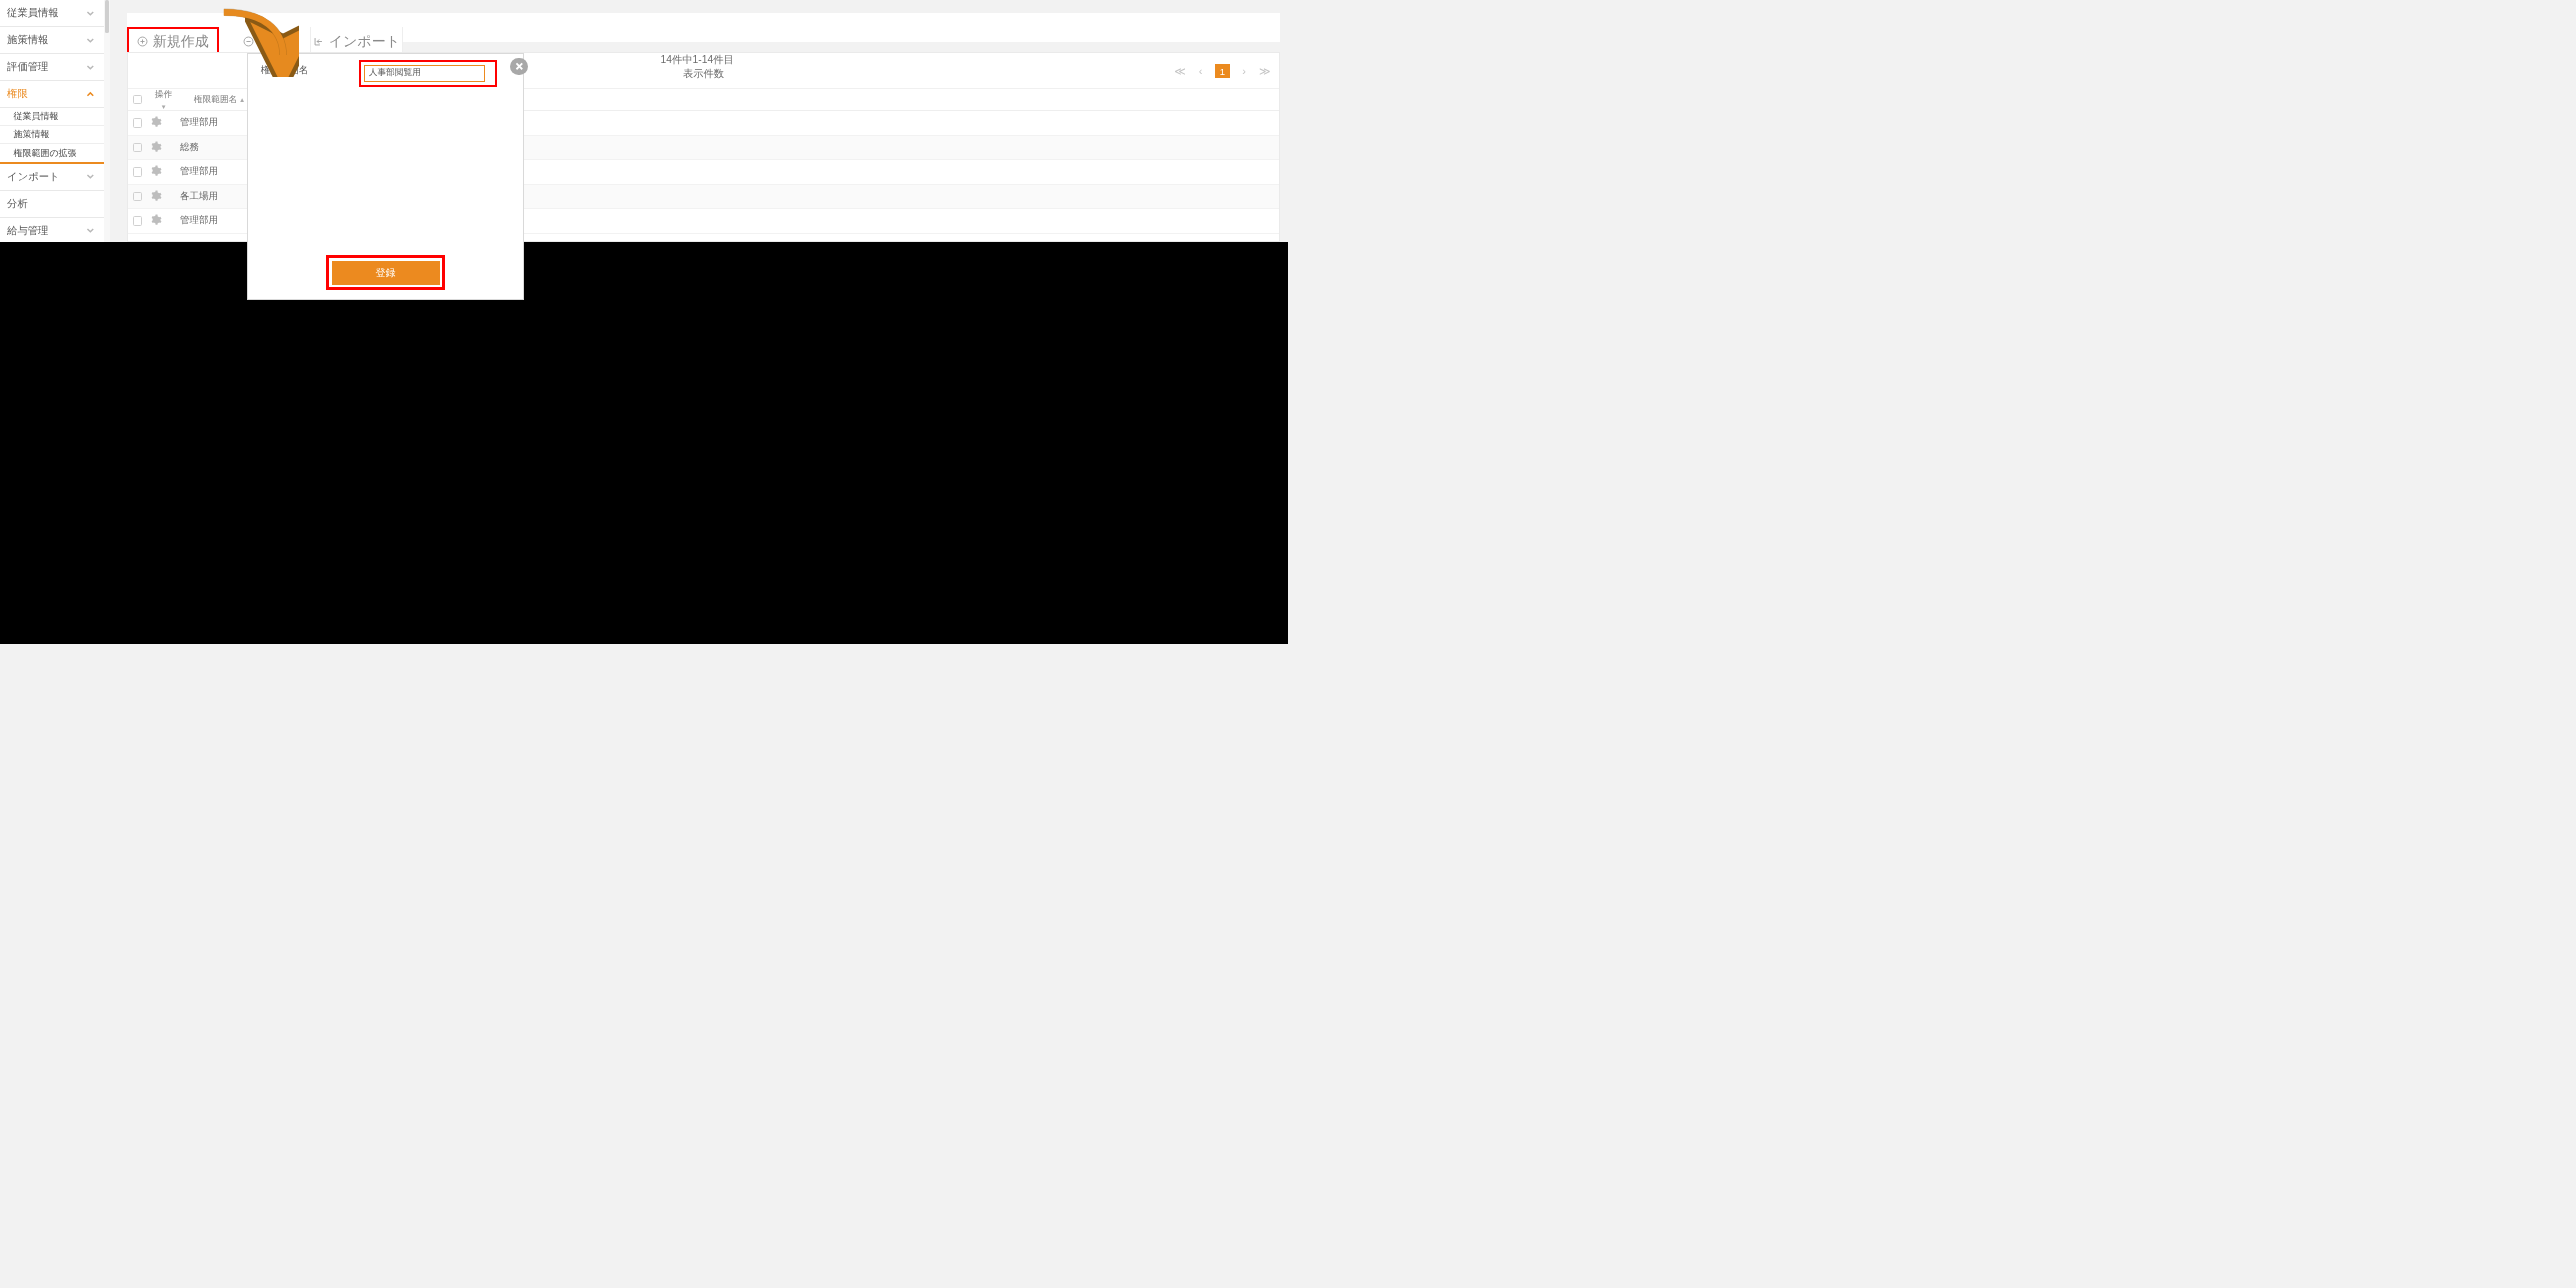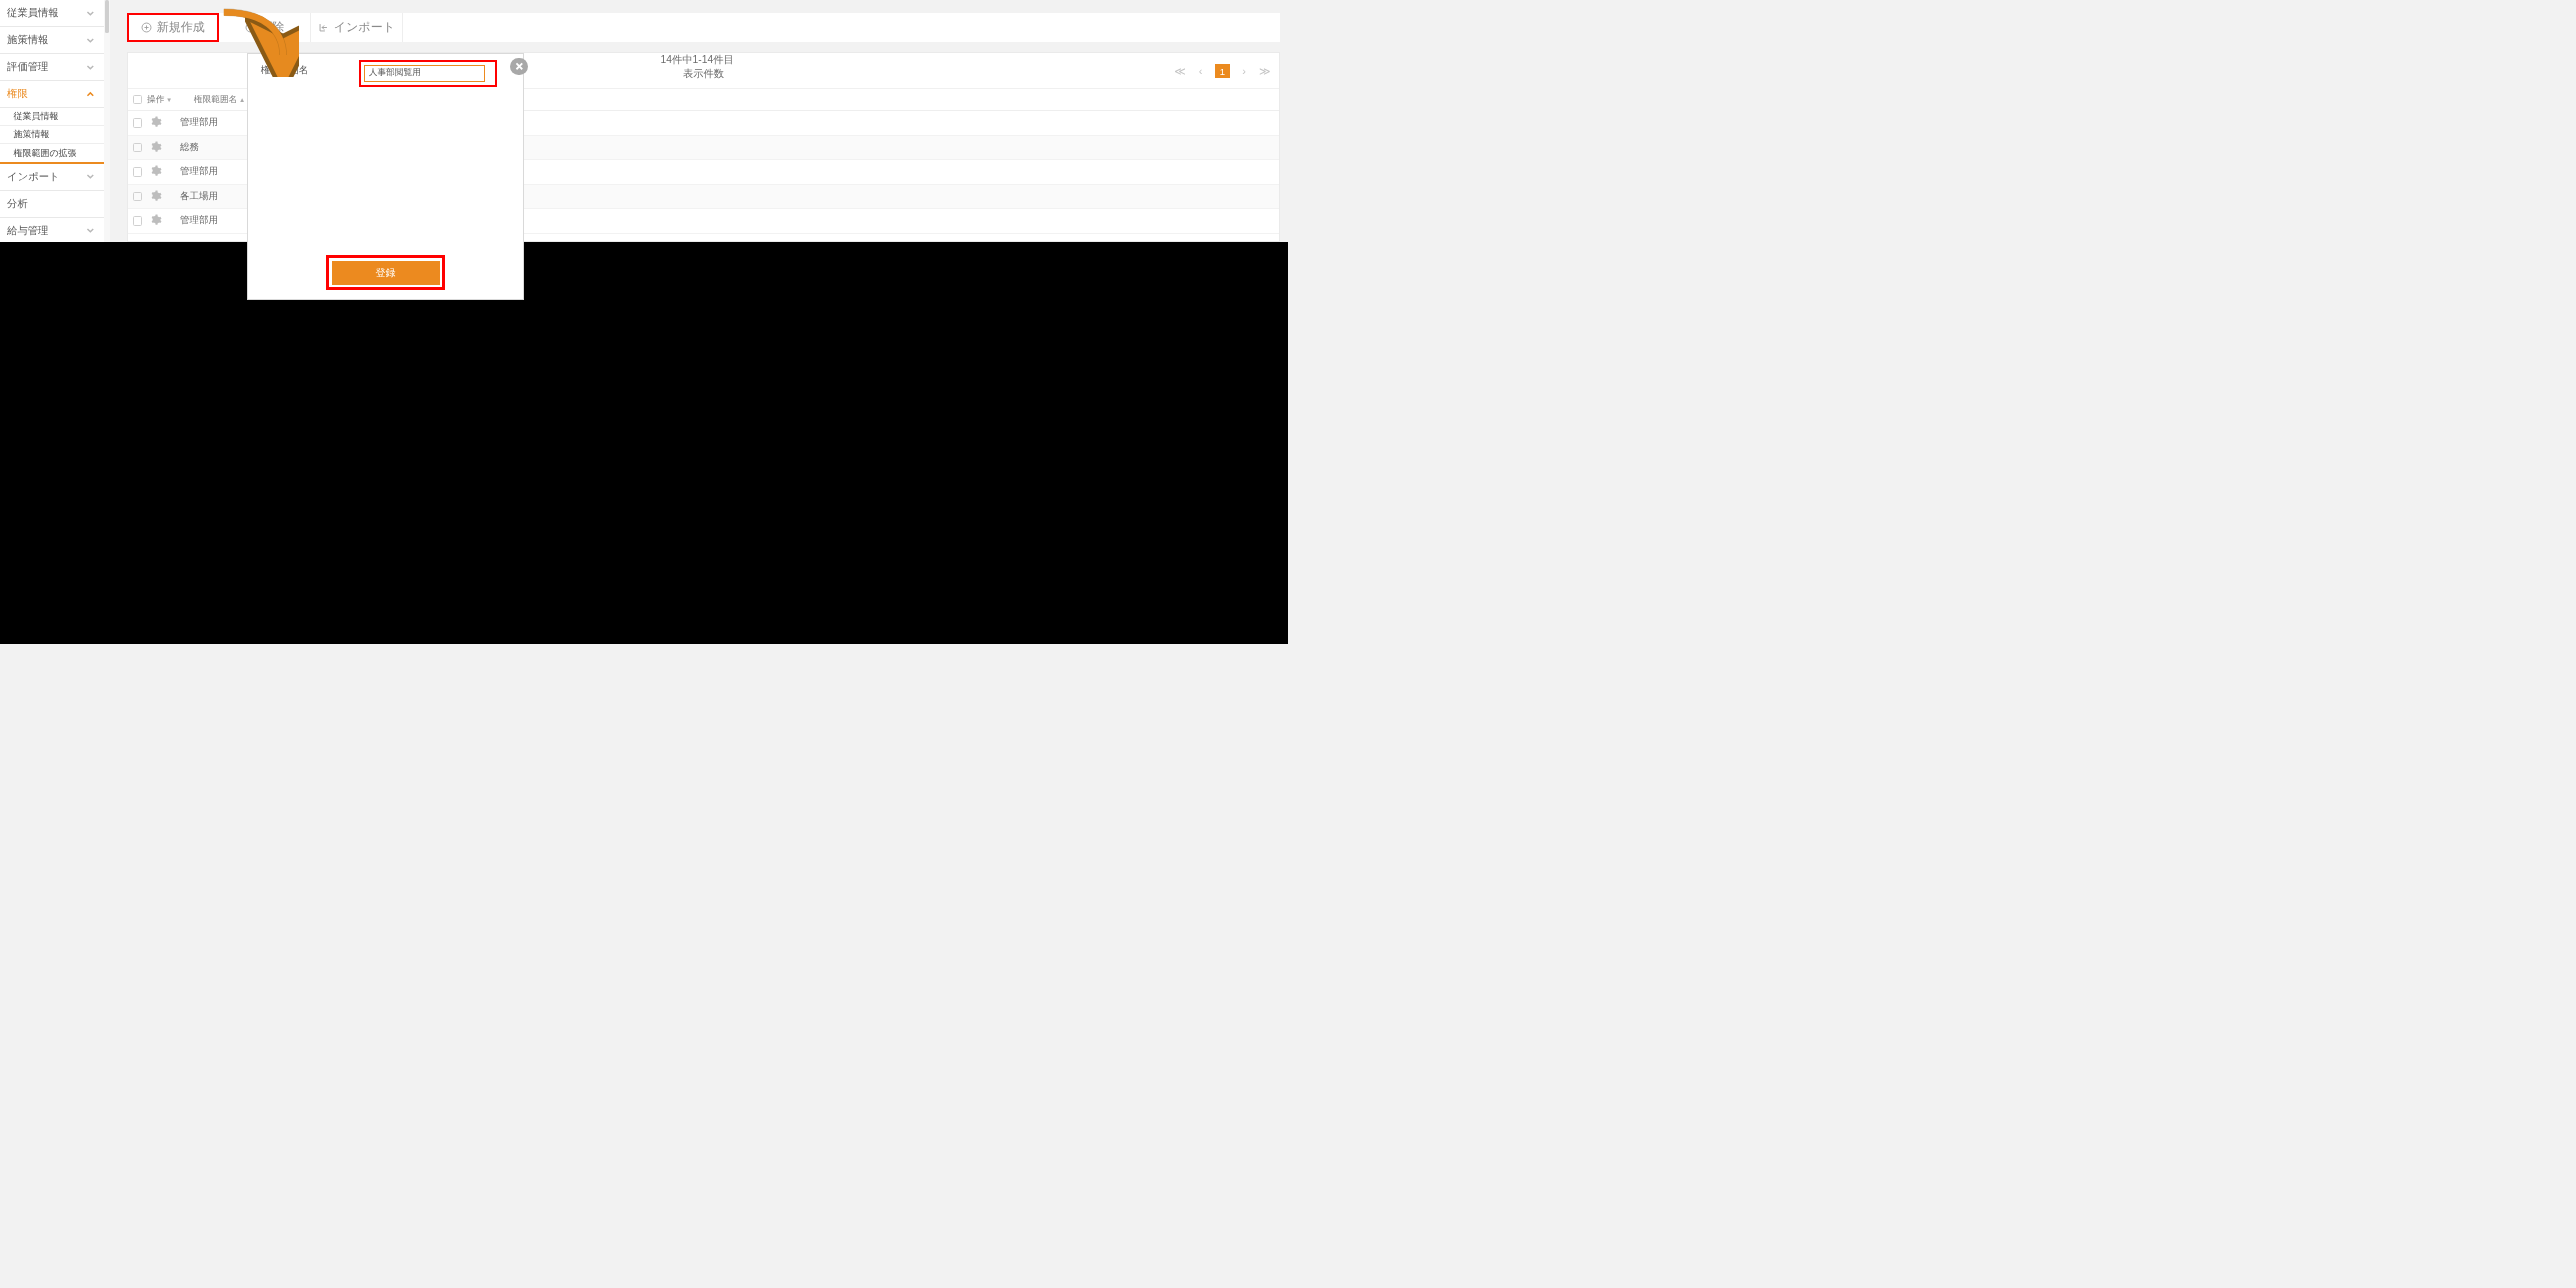--- a/index.html
+++ b/index.html
@@ -70,22 +70,22 @@
     }
 
     
     .toolbar {
       position: absolute; left: 16px; top: 13.4px; right: 8px;
       height: 29px; display: flex; background: #fff;
     }
     .tbtn {
       width: 92px; height: 29px; border-right: 0.8px solid #eee;
       display: flex; align-items: center; justify-content: center;
-      gap: 4.7px; color: #8a8a8a; font-size: 12px;
-      cursor: pointer; background: #fff;
+      gap: 4.7px; color: #8a8a8a; font-size: 14px;
+      cursor: pointer; background: #fff; margin-top: 14px;
     }
     .tbtn-first { border: 2.4px solid #ff0000; height: 29px; width: 92px; }
     .ticon { width: 11px; height: 11px; }
 
     
     .panel {
       position: absolute; left: 16px; top: 52px; right: 8px; bottom: 0;
       background: #fff; border: 0.8px solid #eaeaea;
     }
     .panel-head {
@@ -101,21 +101,21 @@
       display: flex; align-items: center; gap: 8px;
     }
     .pg { width: 12.7px; text-align: center; color: #c4c4c4; font-size: 11px; cursor: pointer; }
     .pg.num { background: #eb8a1f; color: #fff; font-size: 9.5px; padding: 1.6px 4.7px; width: auto; }
 
     .thead {
       height: 22px; display: flex; align-items: center;
       border-bottom: 0.8px solid #eee; font-size: 8.7px; color: #7a7a7a;
     }
     .th-chk { width: 19px; display:flex; justify-content:center;}
-    .th-op { width: 33px; display:flex; align-items:center; gap:1.6px; }
+    .th-op { width: 33px; display:flex; align-items:center; gap:1.6px;flex-direction:column; }
     .th-name { width: 79px; display:flex; align-items:center; gap:1.6px; justify-content:center;}
     .sort-tri { font-size: 6.3px; color: #aaa; }
     .row {
       height: 24.5px; display: flex; align-items: center;
       border-bottom: 0.8px solid #f2f2f2; font-size: 9.5px; color: #666;
     }
     .row:nth-child(even){ background:#fafafa;}
     .r-chk { width: 19px; display:flex; justify-content:center;}
     .r-op { width: 33px; display:flex; justify-content:flex-start; padding-left:2.4px;}
     .r-name { width: 79px; text-align:left;}

